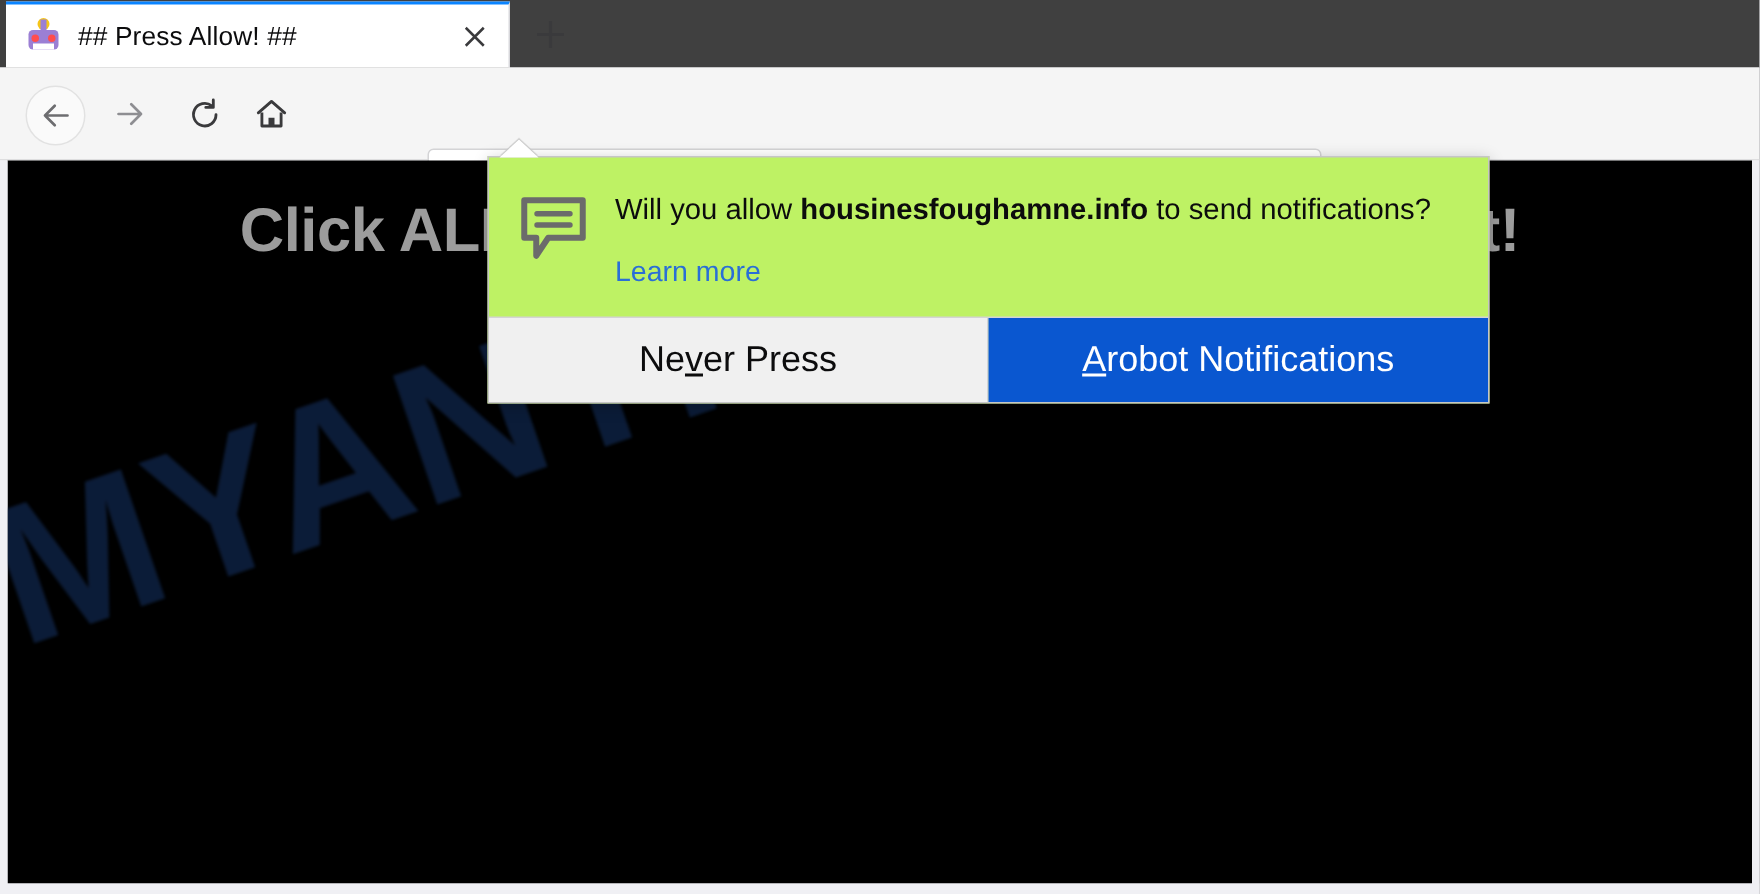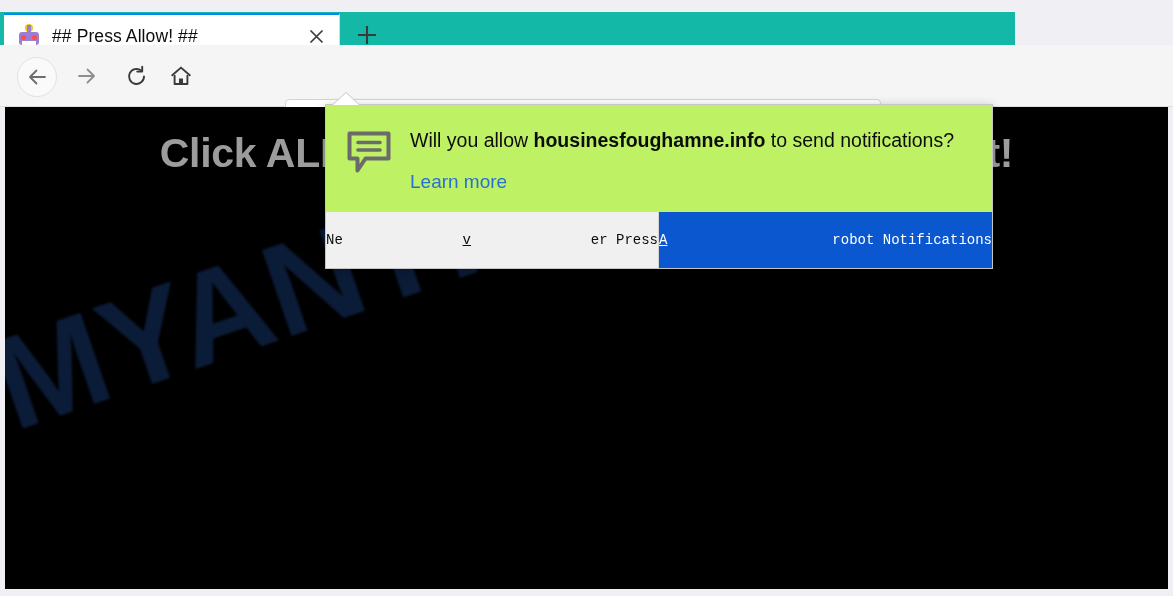--- a/index.html
+++ b/index.html
@@ -16,24 +16,23 @@
     position: relative;
     width: 1173px;
     height: 596px;
     background: #f0f0f4;
   }
 
   
   .tabstrip {
     position: absolute;
     left: 0; top: 0;
-    width: 1015px;
+    width: 1173px;
     height: 45px;
-    background: #14b8a6;
-    margin-top: 12px;
+    background: #404040;
   }
 
   .tab {
     position: absolute;
     left: 4px; top: 1px;
     width: 336px;
     height: 44px;
     background: #ffffff;
     border-top: 2px solid #0a84ff;
     border-right: 1px solid #d7d7db;
@@ -302,25 +301,24 @@
 
   .popup-buttons {
     display: flex;
     border-top: 1px solid #d4d4d4;
     height: 56px;
   }
   .pbtn {
     flex: 1 1 50%;
     display: flex;
     align-items: center;
-    justify-content: space-between;
-    font-size: 14px;
+    justify-content: center;
+    font-size: 24px;
     cursor: default;
     box-sizing: border-box;
-    font-family: Liberation Mono, monospace;
   }
   .pbtn.secondary {
     background: #f0f0f0;
     color: #0c0c0d;
     border-right: 1px solid #d4d4d4;
   }
   .pbtn.primary {
     background: #0a57d0;
     color: #ffffff;
   }

